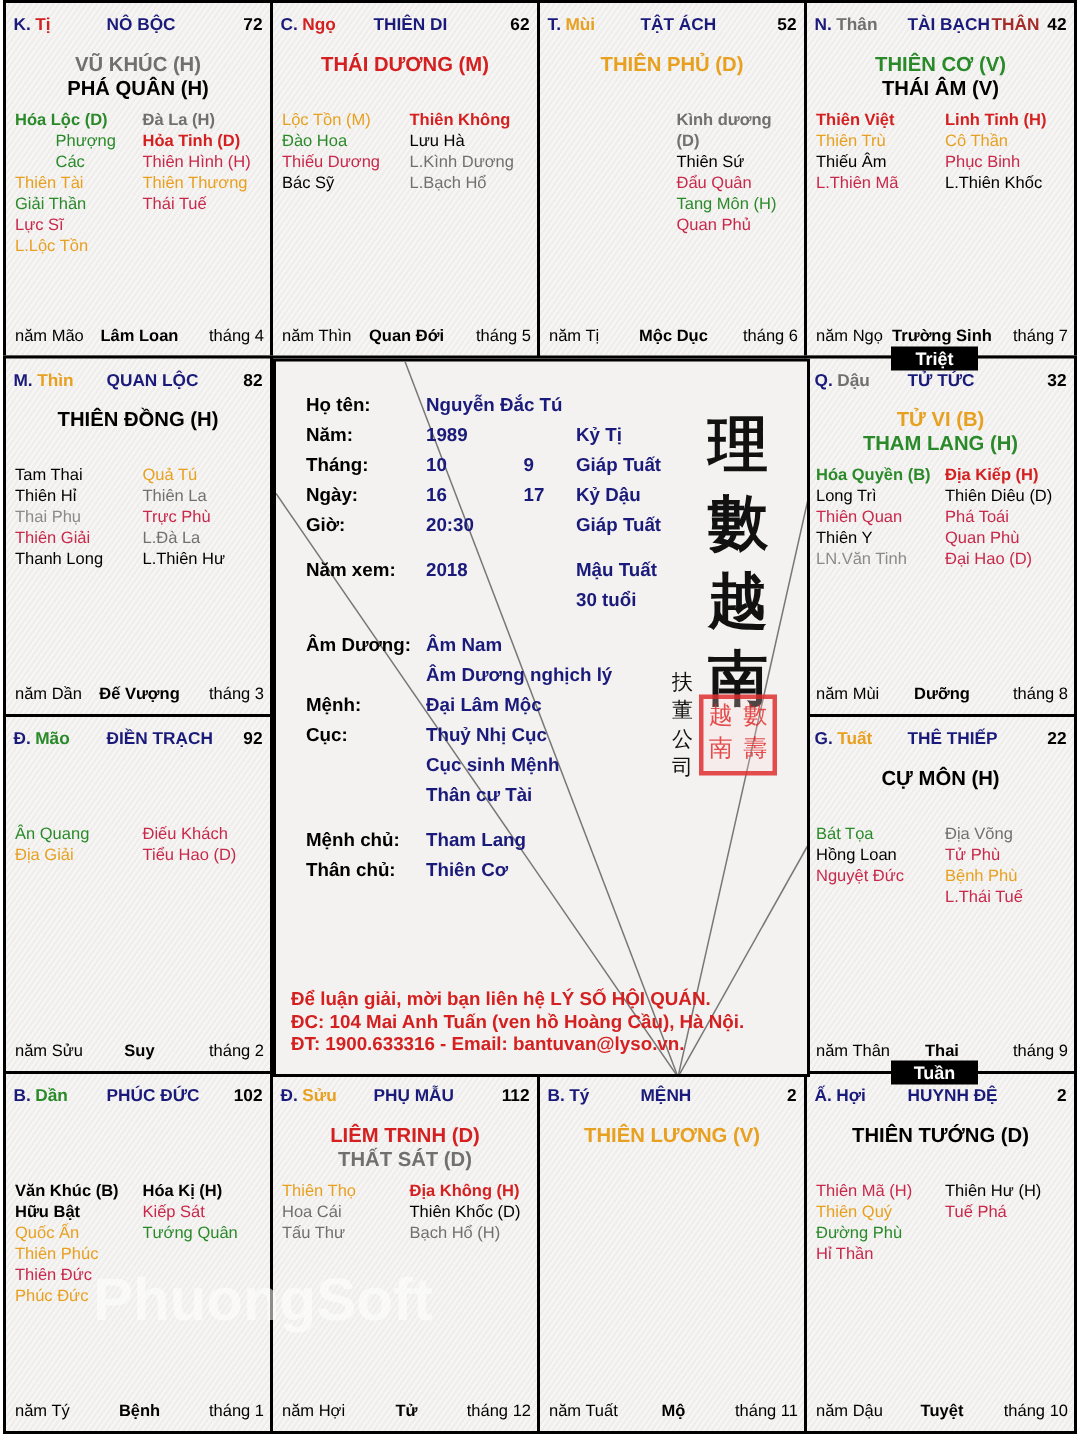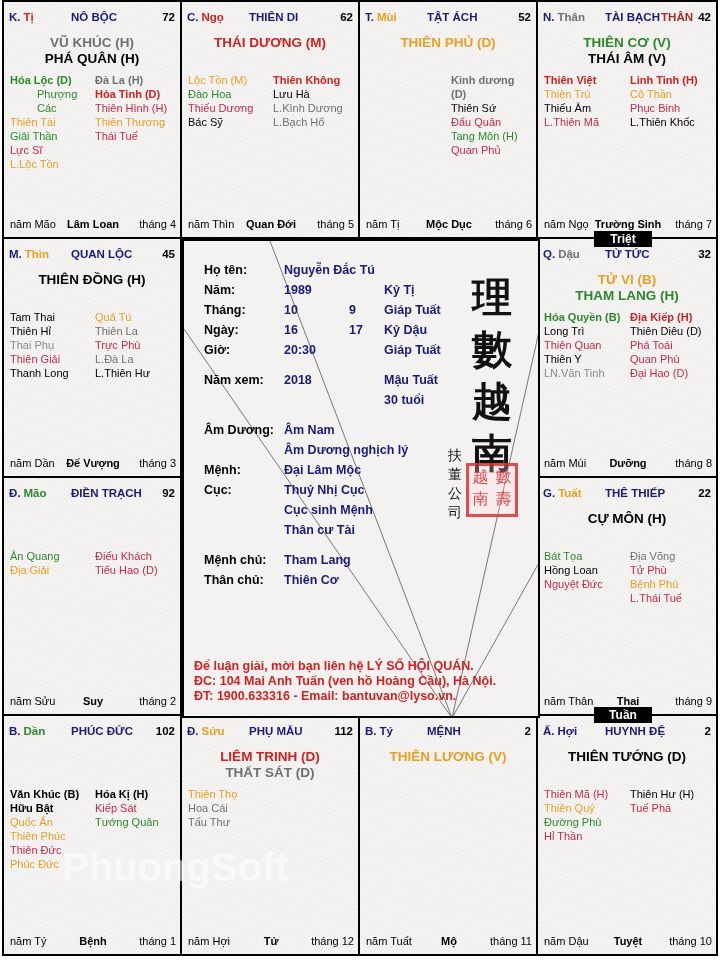--- a/index.html
+++ b/index.html
@@ -163,21 +163,21 @@
     <span class="yr">năm Ngọ</span>
     <span class="stage">Trường Sinh</span>
     <span class="mo">tháng 7</span>
   </div>
     </div>
   <div class="cell" style="left:0;top:237px;width:180px;height:241px;">
       <div class="hdr">
     <span class="can"><span>M.</span><span class="chi" style="color:#e8a020">Thìn</span></span>
     <span class="palace">QUAN LỘC</span>
 
-    <span class="age">45</span>
+    <span class="age">82</span>
   </div>
       <div class="majors">
         <div style="color:#000000">THIÊN ĐỒNG (H)</div>
       </div>
       <div class="minors">
         <div class="col">
           <div style="color:#000000;">Tam Thai</div>
           <div style="color:#000000;">Thiên Hỉ</div>
           <div style="color:#8a8a8a;">Thai Phụ</div>
           <div style="color:#c8284a;">Thiên Giải</div>
@@ -321,20 +321,25 @@
   </div>
       <div class="majors">
         <div style="color:#d42020">LIÊM TRINH (D)</div>
         <div style="color:#707070">THẤT SÁT (D)</div>
       </div>
       <div class="minors">
         <div class="col">
           <div style="color:#e8a020;">Thiên Thọ</div>
           <div style="color:#707070;">Hoa Cái</div>
           <div style="color:#707070;">Tấu Thư</div>
+        </div>
+        <div class="col right">
+          <div style="color:#d42020;font-weight:bold;">Địa Không (H)</div>
+          <div style="color:#000000;">Thiên Khốc (D)</div>
+          <div style="color:#707070;">Bạch Hổ (H)</div>
         </div>
       </div>
       <div class="ftr">
     <span class="yr">năm Hợi</span>
     <span class="stage">Tử</span>
     <span class="mo">tháng 12</span>
   </div>
     </div>
   <div class="cell" style="left:356px;top:714px;width:180px;height:242px;">
       <div class="hdr">

